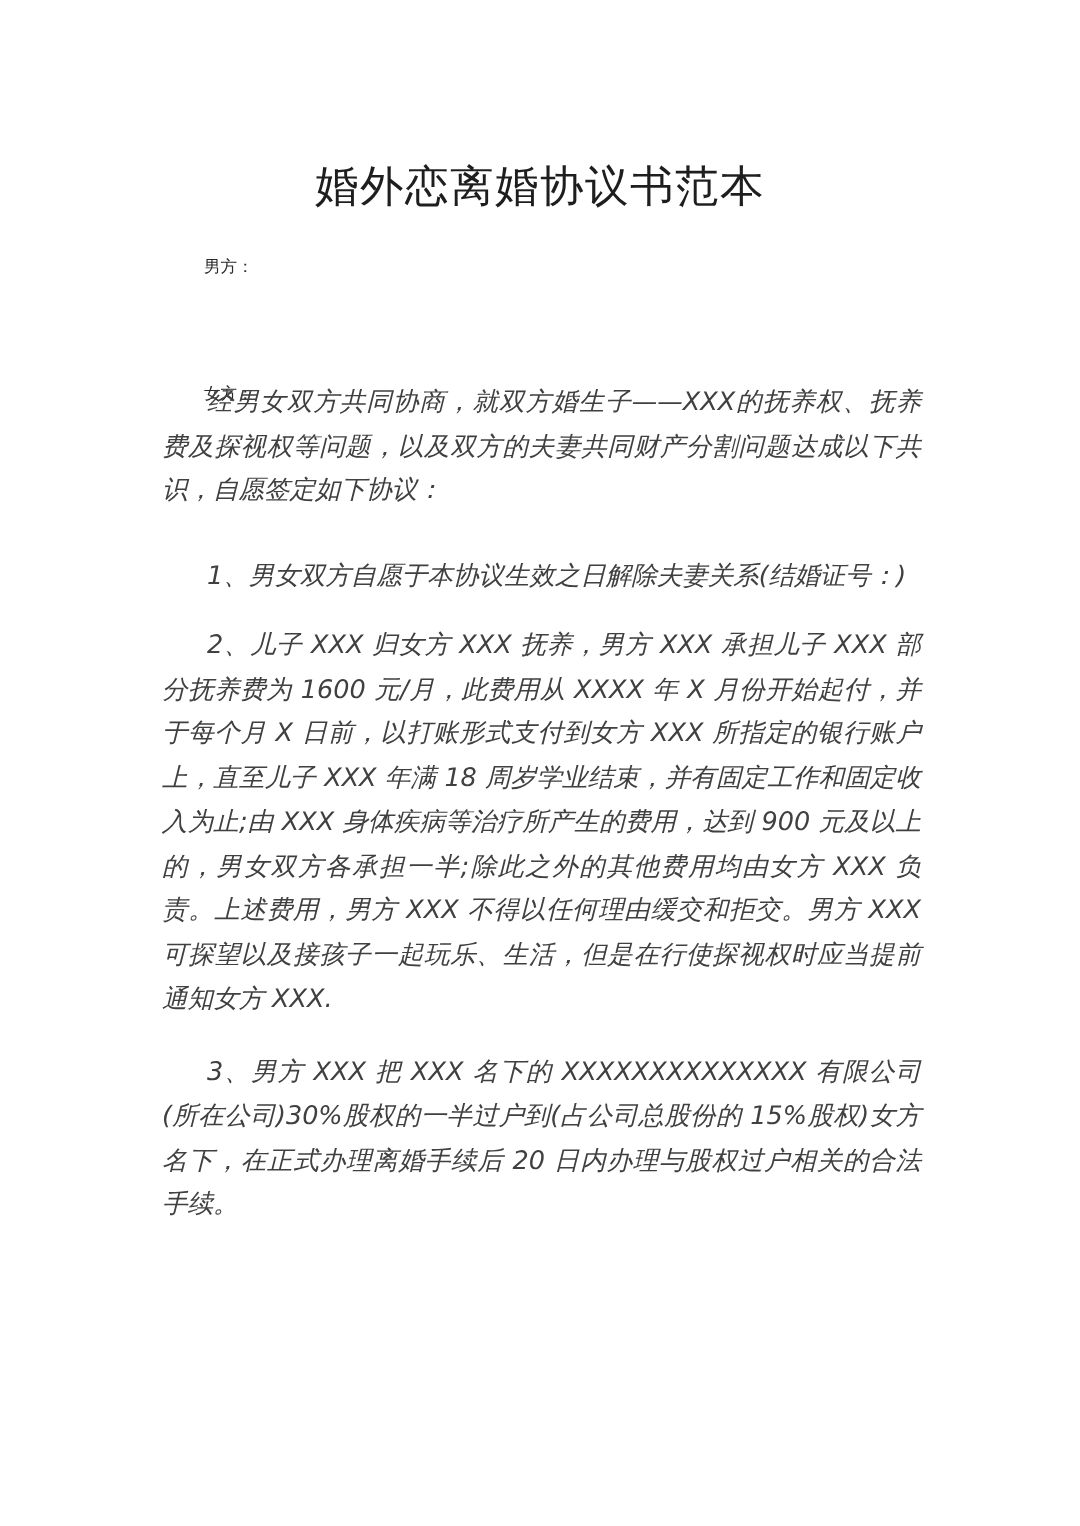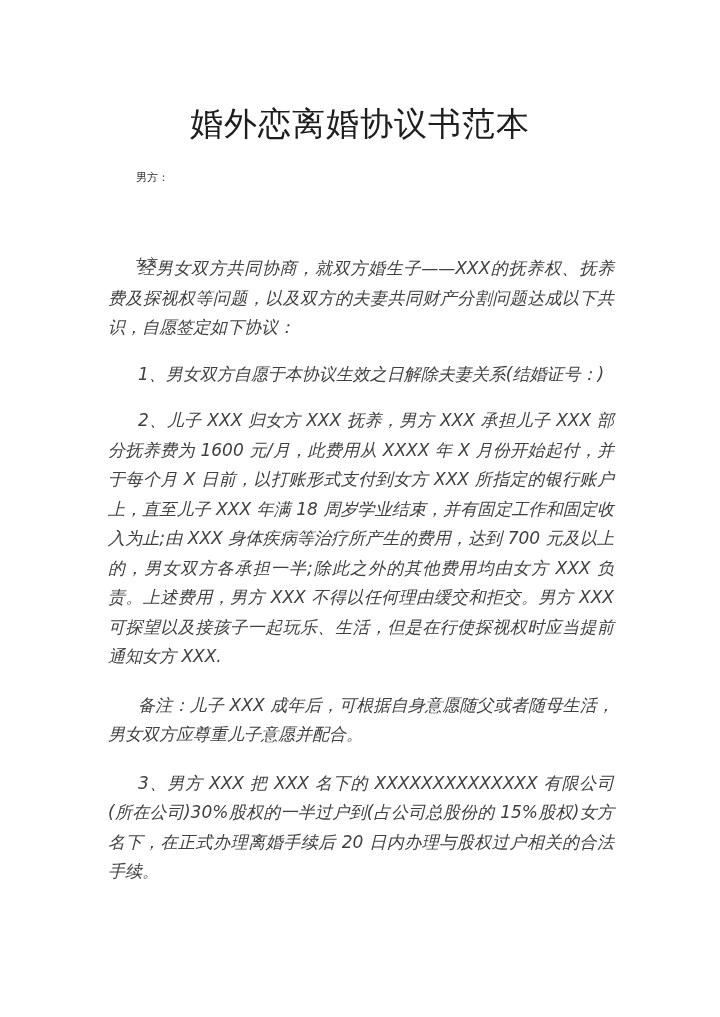--- a/index.html
+++ b/index.html
@@ -23,21 +23,21 @@
       height: 1017px;
       background: #ffffff;
     }
     .title {
       position: absolute;
       left: 0;
       top: 104px;
       width: 720px;
       text-align: center;
       font-family: "DejaVu Serif", "Liberation Serif", serif;
-      font-size: 33px;
+      font-size: 29px;
       letter-spacing: 1px;
       color: #1e1e1e;
       line-height: 40px;
       margin: 0;
       font-weight: normal;
     }
     .party {
       position: absolute;
       left: 136px;
       font-size: 11px;
@@ -53,37 +53,36 @@
     .para {
       margin: 0;
       font-size: 17px;
       line-height: 29.5px;
       text-indent: 30px;
       text-align: justify;
       color: #404040;
       word-break: break-all;
       font-style: italic;
     }
-    .gap-1 { margin-top: 17px; }
+    .gap-1 { margin-top: 27px; }
     .gap-2 { margin-top: 17px; }
     .gap-3 { margin-top: 19px; }
     .gap-4 { margin-top: 19px; }
     .gap-5 { margin-top: 19px; }
   </style>
 </head>
 <body>
 
 <div class="page">
 
   <h1 class="title">婚外恋离婚协议书范本</h1>
 
   <div class="party" style="top:168px;">男方：</div>
   <div class="party" style="top:213px;margin-top:40px;">女方：</div>
 
   <div class="body">
     <p class="para">经男女双方共同协商，就双方婚生子——XXX的抚养权、抚养费及探视权等问题，以及双方的夫妻共同财产分割问题达成以下共识，自愿签定如下协议：</p>
     <p class="para gap-1">1、男女双方自愿于本协议生效之日解除夫妻关系(结婚证号：)</p>
-    <p class="para gap-2">2、儿子 XXX 归女方 XXX 抚养，男方 XXX 承担儿子 XXX 部分抚养费为 1600 元/月，此费用从 XXXX 年 X 月份开始起付，并于每个月 X 日前，以打账形式支付到女方 XXX 所指定的银行账户上，直至儿子 XXX 年满 18 周岁学业结束，并有固定工作和固定收入为止;由 XXX 身体疾病等治疗所产生的费用，达到 700 元及以上的，男女双方各承担一半;除此之外的其他费用均由女方 XXX 负责。上述费用，男方 XXX 不得以任何理由缓交和拒交。男方 XXX 可探望以及接孩子一起玩乐、生活，但是在行使探视权时应当提前通知女方 XXX.</p>
-    <p class="para gap-3">备注：儿子 XXX 成年后，可根据自身意愿随父或者随母生活，男女双方应尊重儿子意愿并配合。</p>
+    <p class="para gap-2">2、儿子 XXX 归女方 XXX 抚养，男方 XXX 承担儿子 XXX 部分抚养费为 1600 元/月，此费用从 XXXX 年 X 月份开始起付，并于每个月 X 日前，以打账形式支付到女方 XXX 所指定的银行账户上，直至儿子 XXX 年满 18 周岁学业结束，并有固定工作和固定收入为止;由 XXX 身体疾病等治疗所产生的费用，达到 900 元及以上的，男女双方各承担一半;除此之外的其他费用均由女方 XXX 负责。上述费用，男方 XXX 不得以任何理由缓交和拒交。男方 XXX 可探望以及接孩子一起玩乐、生活，但是在行使探视权时应当提前通知女方 XXX.</p>
     <p class="para gap-5">3、男方 XXX 把 XXX 名下的 XXXXXXXXXXXXXX 有限公司(所在公司)30%股权的一半过户到(占公司总股份的 15%股权)女方名下，在正式办理离婚手续后 20 日内办理与股权过户相关的合法手续。</p>
   </div>
 
 </div>
 
 </body></html>

